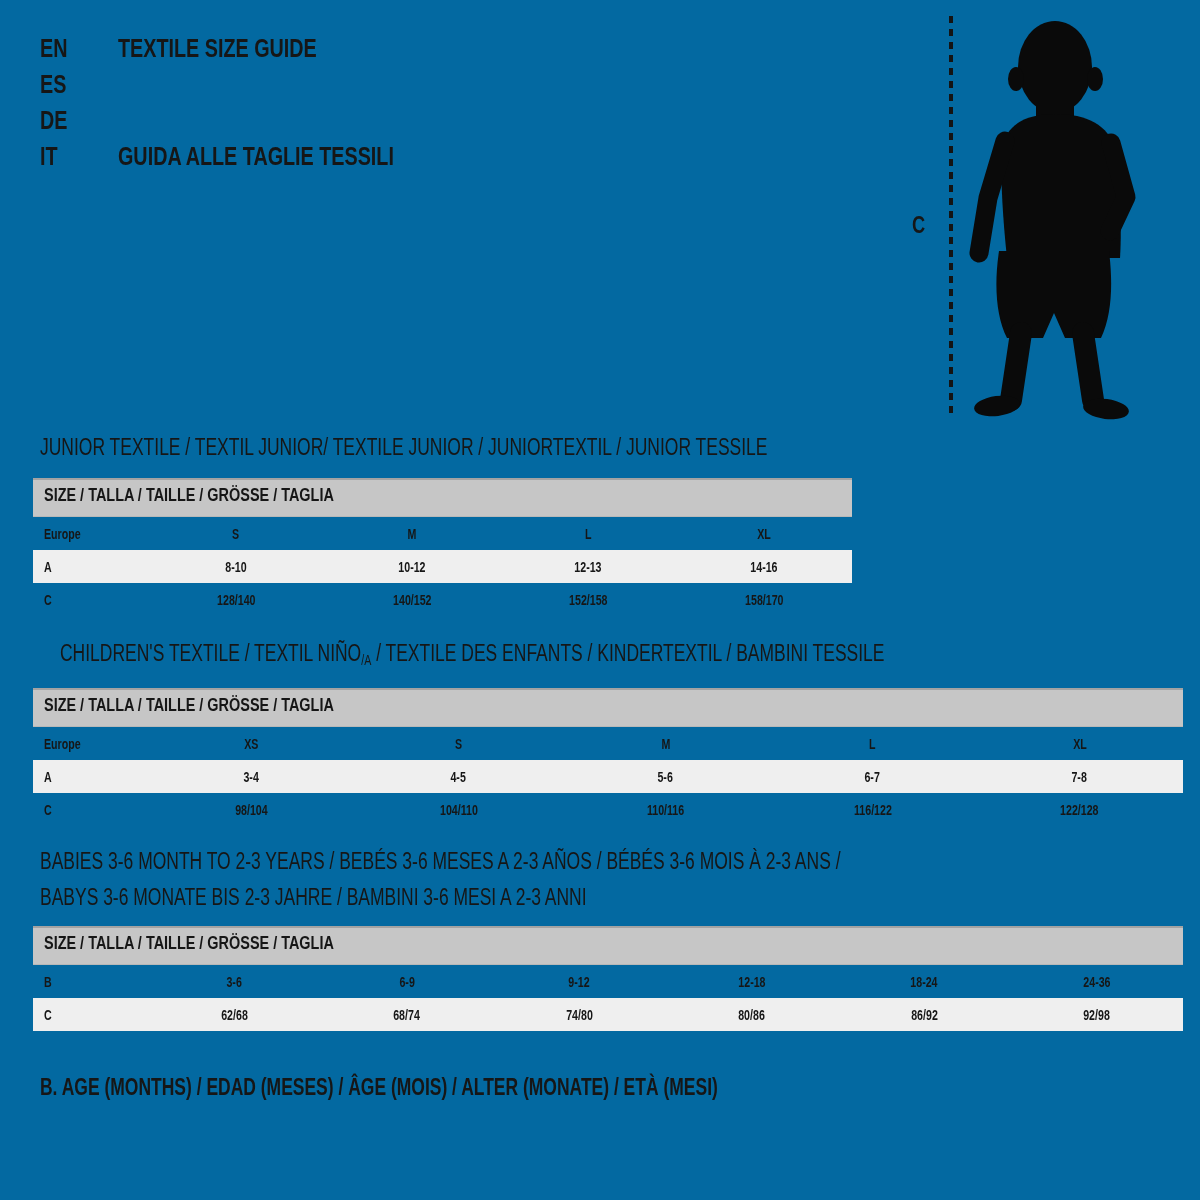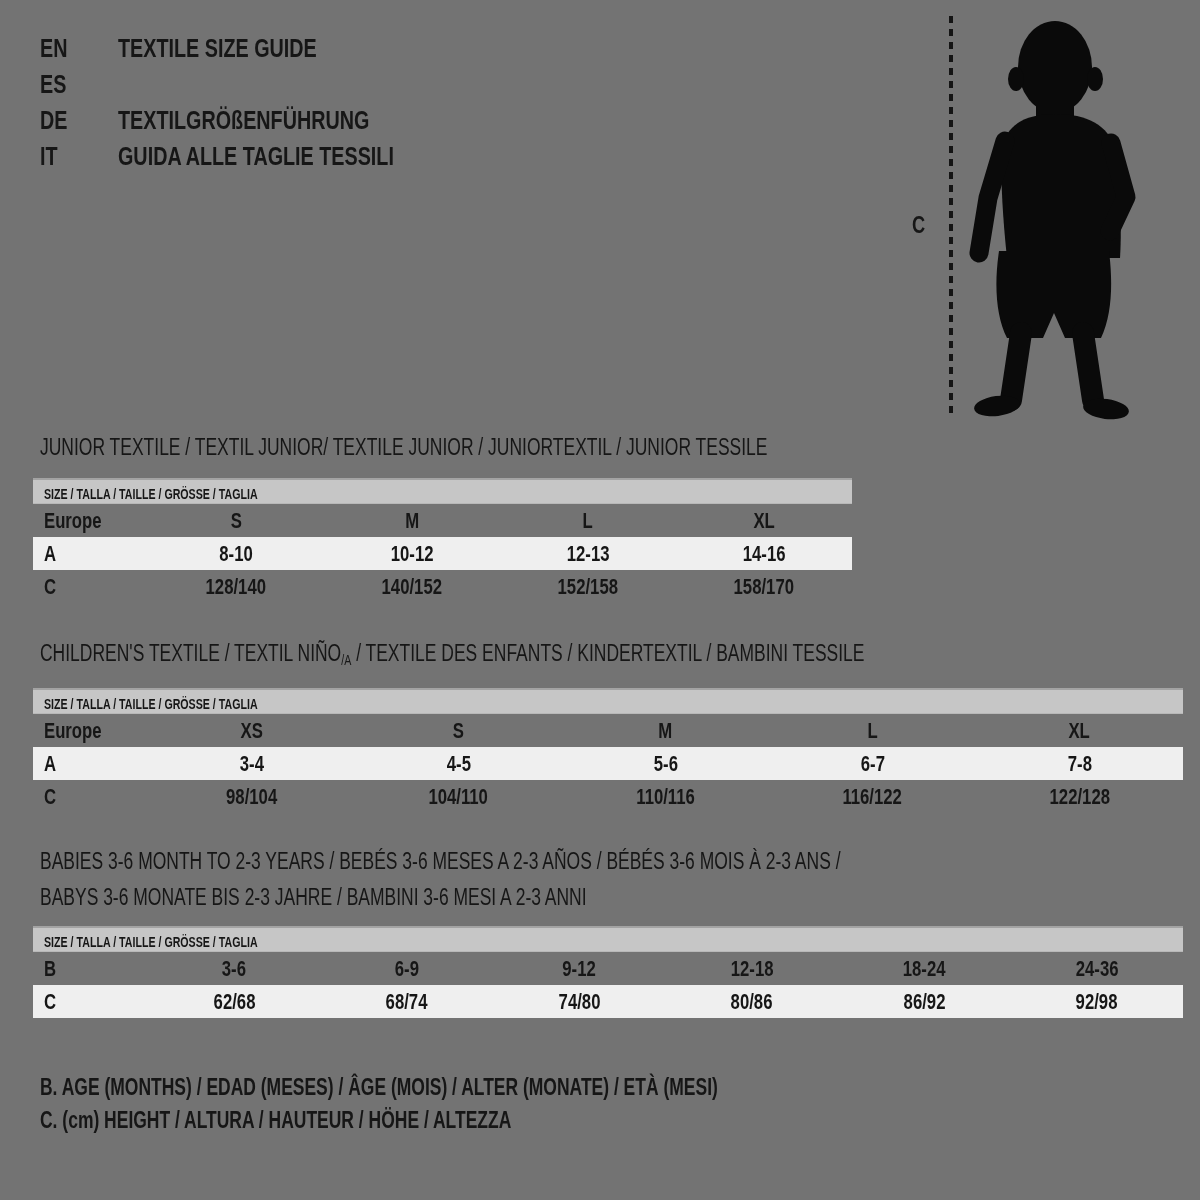--- a/index.html
+++ b/index.html
@@ -1,19 +1,19 @@
 <!DOCTYPE html>
 <html><head>
 <meta charset="utf-8">
 <style>
   html,body{margin:0;padding:0;background:#ffffff;}
   #canvas{
     position:relative;
     width:1200px;height:1200px;
-    background:#737373;
+    background:#0369a1;
     font-family:"Liberation Sans","DejaVu Sans",sans-serif;
     color:#161616;
     overflow:hidden;
   }
   .abs{position:absolute;}
   
   .cx{display:inline-block;transform:scaleX(.76);transform-origin:0 50%;white-space:nowrap;}
   .cxc{display:inline-block;transform:scaleX(.76);transform-origin:50% 50%;white-space:nowrap;}
 
   
@@ -27,30 +27,30 @@
   }
   .measure-label{left:912px;top:211px;font-weight:bold;font-size:24px;}
   .silhouette{left:963px;top:15px;}
 
   
   .sec-heading{font-weight:normal;font-size:23px;left:40px;}
   .sec-heading .sub{font-size:14px;vertical-align:-4px;}
   
   .tbl{left:33px;}
   .size-bar{
-    height:26px;line-height:33px;
+    height:39px;line-height:33px;
     background:#c6c6c6;
     box-shadow:inset 0 2px 0 #a3a3a3, inset 0 -1px 0 #b8b8b8;
-    font-weight:bold;font-size:14px;
+    font-weight:bold;font-size:19px;
     padding-left:11px;box-sizing:border-box;
   }
   table.size-table{border-collapse:collapse;table-layout:fixed;width:100%;}
   table.size-table td{
     height:33px;padding:0;vertical-align:middle;
-    font-weight:bold;font-size:22px;text-align:center;
+    font-weight:bold;font-size:14px;text-align:center;
   }
   table.size-table td.lbl{text-align:left;padding-left:11px;}
   tr.shade{background:#efefef;}
   
   .notes{left:40px;top:1071px;}
   .note-line{height:33px;line-height:33px;font-weight:bold;font-size:23px;}
 </style>
 </head>
 <body>
 
@@ -59,21 +59,20 @@
   <div class="abs lang-block">
     <div class="lang-row">
       <span class="lang-code"><span class="cx">EN</span></span>
       <span><span class="cx">TEXTILE SIZE GUIDE</span></span>
     </div>
     <div class="lang-row">
       <span class="lang-code"><span class="cx">ES</span></span>
     </div>
     <div class="lang-row">
       <span class="lang-code"><span class="cx">DE</span></span>
-      <span><span class="cx">TEXTILGRÖßENFÜHRUNG</span></span>
     </div>
     <div class="lang-row">
       <span class="lang-code"><span class="cx">IT</span></span>
       <span><span class="cx">GUIDA ALLE TAGLIE TESSILI</span></span>
     </div>
   </div>
 
   <div class="abs measure-label">
     <span class="cx">C</span>
   </div>
@@ -127,21 +126,21 @@
         <td class="lbl"><span class="cx">C</span></td>
         <td><span class="cxc">128/140</span></td>
         <td><span class="cxc">140/152</span></td>
         <td><span class="cxc">152/158</span></td>
         <td><span class="cxc">158/170</span></td>
       </tr>
     </tbody>
       </table>
   </div>
 
-  <div class="abs sec-heading" style="top:640px;">
+  <div class="abs sec-heading" style="top:640px;margin-left:20px;">
     <span class="cx"><span>CHILDREN'S TEXTILE / TEXTIL NIÑO</span><span class="sub">/A</span><span> / TEXTILE DES ENFANTS / KINDERTEXTIL / BAMBINI TESSILE</span></span>
   </div>
   <div class="abs tbl" style="top:688px;width:1150px;">
     <div class="size-bar">
       <span class="cx">SIZE / TALLA / TAILLE / GRÖSSE / TAGLIA</span>
     </div>
     <table class="size-table">
       <colgroup>
           <col style="width:115px">
           <col>
@@ -215,16 +214,15 @@
         <td><span class="cxc">80/86</span></td>
         <td><span class="cxc">86/92</span></td>
         <td><span class="cxc">92/98</span></td>
       </tr>
     </tbody>
       </table>
   </div>
 
   <div class="abs notes">
     <div class="note-line"><span class="cx">B. AGE (MONTHS) / EDAD (MESES) / ÂGE (MOIS) / ALTER (MONATE) / ETÀ (MESI)</span></div>
-    <div class="note-line"><span class="cx">C. (cm) HEIGHT / ALTURA / HAUTEUR / HÖHE / ALTEZZA</span></div>
   </div>
 
 </div>
 
 </body></html>

